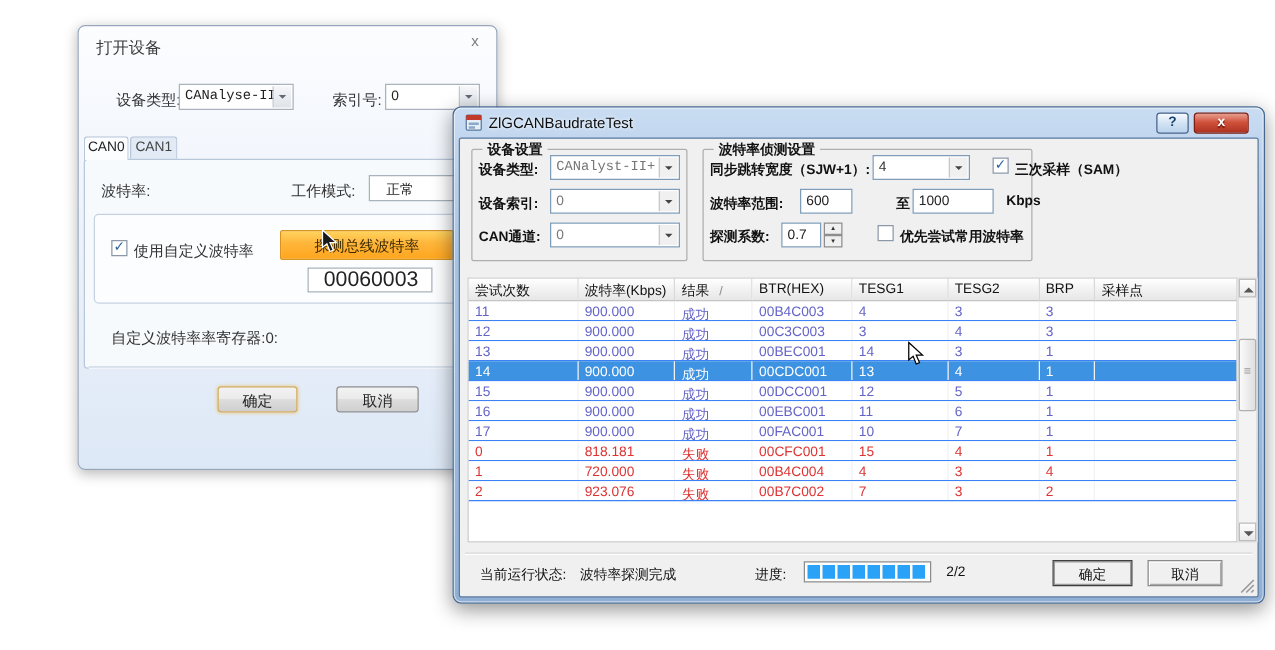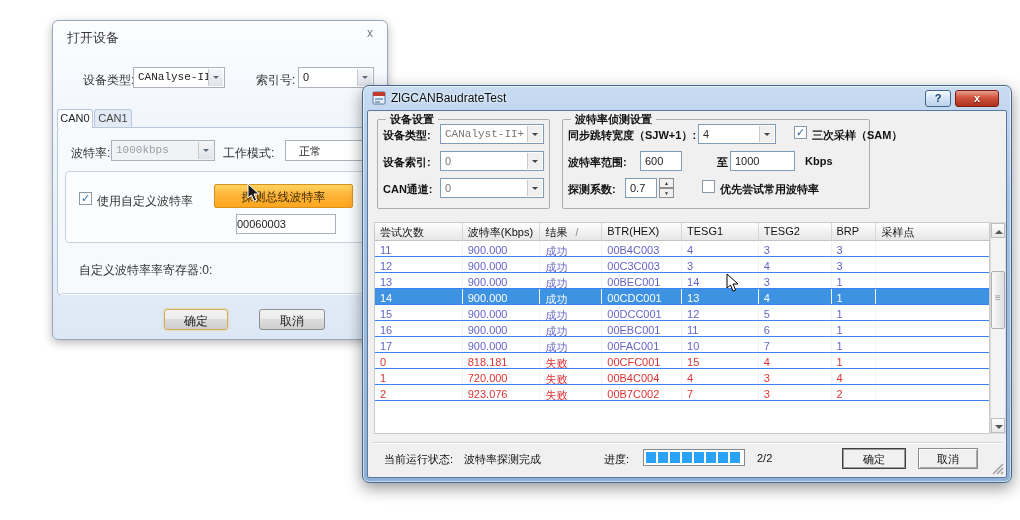--- a/index.html
+++ b/index.html
@@ -1,21 +1,21 @@
 <!DOCTYPE html>
 <html style="--success: #6464c8; --fail: #dd3333; --selbg: #3d92e1; --bar: #d9d9d9; --pfill: #2aa2f7;"><head>
 <meta charset="utf-8">
 <style>
   html,body{margin:0;padding:0;background:#fff;}
   *{box-sizing:border-box;}
   #canvas{position:relative;width:1020px;height:520px;background:#fff;overflow:hidden;
     font-family:"Liberation Sans","DejaVu Sans",sans-serif;font-size:11px;color:#222;}
 
   
-  .back-dialog{position:absolute;left:52px;top:20px;width:336px;height:320px;
+  .back-dialog{position:absolute;left:62px;top:20px;width:336px;height:356px;
     border:1px solid #97a7bd;border-radius:6px;
     background:linear-gradient(180deg,#fcfdff 0%,#eef3fb 45%,#dde8f6 100%);
     box-shadow:0 3px 10px rgba(0,0,0,.28), inset 0 1px 0 #fff;}
   .bd-title{position:absolute;left:14px;top:8px;font-size:13px;color:#3a3a3a;}
   .bd-close{position:absolute;right:14px;top:5px;font-size:12px;color:#7a7a7a;cursor:default;}
   .bd-label{position:absolute;color:#333;font-size:12px;}
   .combo{position:absolute;height:21px;border:1px solid #a9b2bd;background:#fff;
     padding:3px 18px 0 4px;font-size:11px;color:#222;overflow:hidden;white-space:nowrap;}
   .combo .arrow{position:absolute;right:1px;top:1px;bottom:1px;width:15px;
     background:linear-gradient(#f5f6f8,#dfe3e9);border-left:1px solid #c4c9d1;}
@@ -27,22 +27,22 @@
   .tab.inactive{background:#e2ebf5;color:#444;}
   .bd-panel{position:absolute;left:4px;top:106px;width:328px;height:168px;
     border:1px solid #b9c7da;border-radius:3px;background:#f7fafd;}
   .bd-group{position:absolute;left:12px;top:150px;width:316px;height:72px;
     border:1px solid #c6d2e2;border-radius:4px;background:#fbfdff;}
   .checkbox{position:absolute;width:13px;height:13px;border:1px solid #8b98a8;background:#fff;
     font-size:11px;line-height:11px;text-align:center;color:#2c5f9e;font-weight:bold;}
   .orange-btn{position:absolute;border:1px solid #d8921f;border-radius:2px;
     background:linear-gradient(180deg,#ffd35e 0%,#ffb53a 45%,#ffa61e 100%);
     color:#3a2a00;text-align:center;font-size:12px;padding-top:4px;}
-  .edit{position:absolute;border:1px solid #a9b2bd;background:#fff;font-size:11px;
-    padding:0 0 0 0;font-family:"Liberation Sans","DejaVu Sans",sans-serif;color:#222;}
+  .edit{position:absolute;border:1px solid #a9b2bd;background:#fff;font-size:17px;
+    padding:0 0 0 12px;font-family:"Liberation Sans","DejaVu Sans",sans-serif;color:#222;}
   .bd-sep{position:absolute;left:8px;right:8px;top:272px;height:1px;background:#ccd8e8;box-shadow:0 1px 0 #fff;}
   .w7-btn{position:absolute;height:21px;border:1px solid #8e8f8f;border-radius:3px;
     background:linear-gradient(180deg,#f2f2f2 0%,#ebebeb 49%,#dddddd 50%,#cfcfcf 100%);
     text-align:center;font-size:12px;padding-top:3px;color:#222;}
   .w7-btn.default{border-color:#d5a95a;box-shadow:0 0 3px #e8c87c;}
 
   
   .front-dialog{position:absolute;left:362px;top:85px;width:650px;height:398px;
     border:1px solid #46688f;border-radius:7px;
     background:linear-gradient(180deg,#c9dcf2 0%,#a7c3e3 30%,#8fb0d4 100%);
@@ -129,24 +129,20 @@
     <div class="combo" style="left:245px;top:46px;width:76px;">
       <span>0</span>
       <span class="arrow"></span>
     </div>
 
     <div class="tab active" style="left:4px;width:36px;">CAN0</div>
     <div class="tab inactive" style="left:41px;width:38px;">CAN1</div>
     <div class="bd-panel"></div>
 
     <div class="bd-label" style="left:18px;top:124px;">波特率:</div>
-    <div class="combo disabled" style="left:58px;top:119px;width:104px;font-family:'Liberation Mono','DejaVu Sans Mono',monospace;">
-      <span>1000kbps</span>
-      <span class="arrow"></span>
-    </div>
     <div class="bd-label" style="left:170px;top:124px;">工作模式:</div>
     <div class="combo" style="left:232px;top:119px;width:100px;padding-left:13px;">
       <span>正常</span>
       <span class="arrow"></span>
     </div>
 
     <div class="bd-group"></div>
     <div class="checkbox" style="left:26px;top:171px;">✓</div>
     <div class="bd-label" style="left:44px;top:172px;">使用自定义波特率</div>
     <div class="orange-btn" style="left:161px;top:163px;width:139px;height:24px;">探测总线波特率</div>
@@ -190,21 +186,21 @@
       <div class="f-combo" style="left:72px;top:40px;width:104px;color:#777;">
         <span>0</span>
         <span class="arrow"></span>
       </div>
       <div class="f-label" style="left:15px;top:71px;">CAN通道:</div>
       <div class="f-combo" style="left:72px;top:67px;width:104px;color:#777;">
         <span>0</span>
         <span class="arrow"></span>
       </div>
 
-      <div class="grp" style="left:194px;top:8px;width:308px;height:90px;">
+      <div class="grp" style="left:194px;top:8px;width:264px;height:90px;">
         <div class="grp-title">波特率侦测设置</div>
       </div>
       <div class="f-label" style="left:200px;top:17px;">同步跳转宽度（SJW+1）:</div>
       <div class="f-combo" style="left:330px;top:13px;width:78px;">
         <span>4</span>
         <span class="arrow"></span>
       </div>
       <div class="checkbox" style="left:426px;top:15px;">✓</div>
       <div class="f-label" style="left:444px;top:17px;">三次采样（SAM）</div>
 

